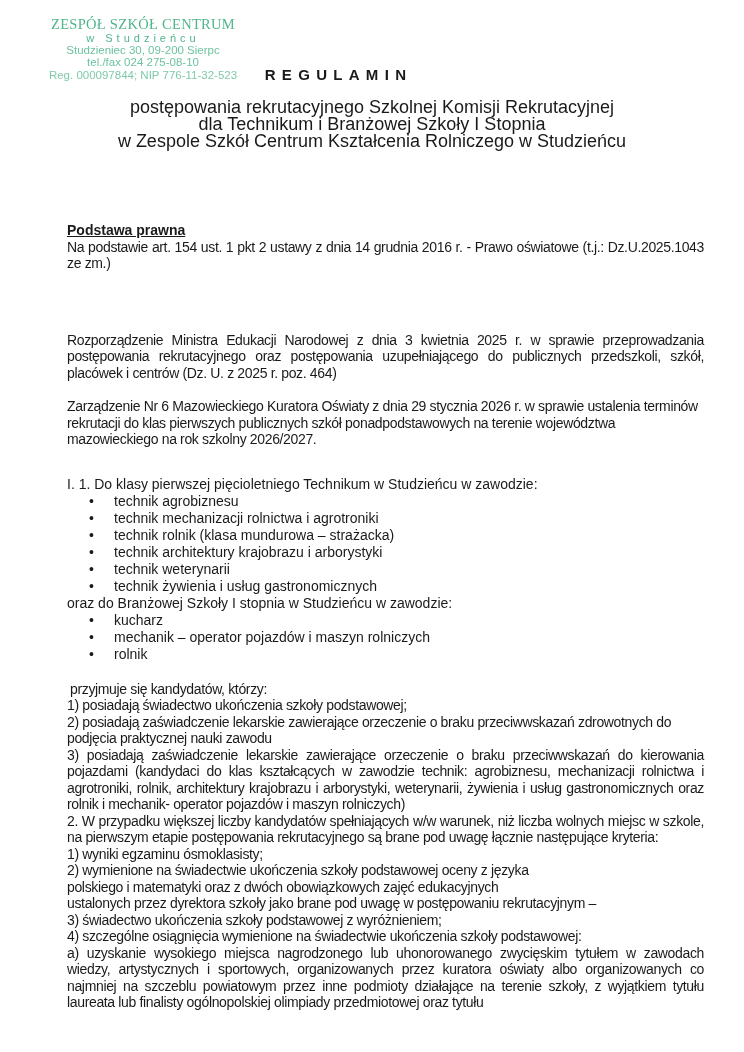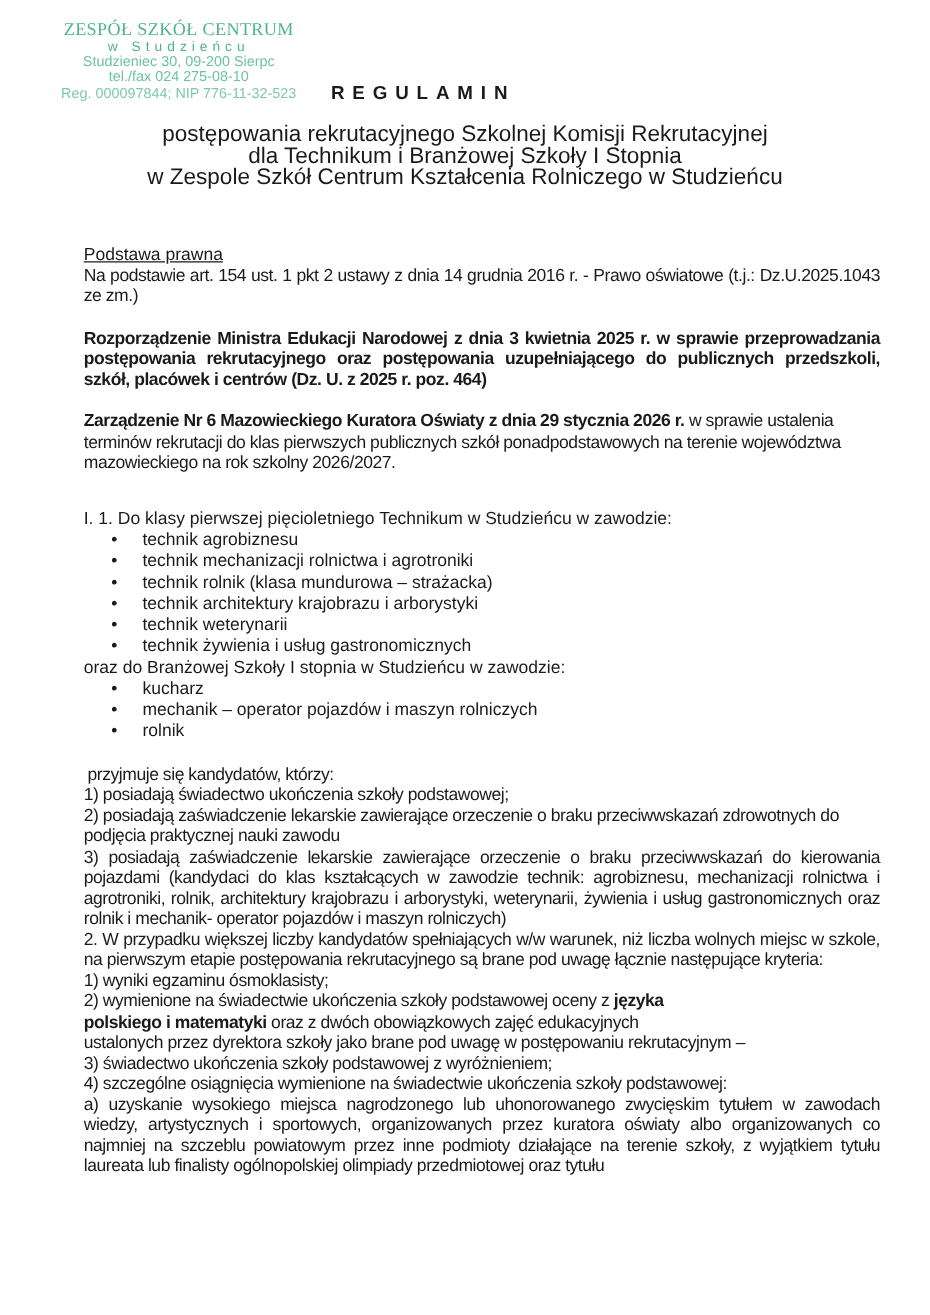--- a/index.html
+++ b/index.html
@@ -10,22 +10,22 @@
   .stamp .s1 { margin-bottom: 1px; }
   .stamp .s3 { font-family: Liberation Sans, sans-serif; font-size: 11px; letter-spacing: 4px; margin-top: 1px; }
   .stamp .s4, .stamp .s5, .stamp .s6 { font-size: 11.5px; color: #6cc39e; margin-top: 1px; }
   .stamp .s6 { color: #7fcaa9; }
   .title { position: absolute; left: 0; width: 607px; top: 66px; text-align: center;
            font-weight: bold; font-size: 15px; letter-spacing: 6.3px; padding-left: 70px; box-sizing: border-box; }
   .subtitle { position: absolute; left: 0; width: 744px; top: 99px; text-align: center; font-size: 18px; line-height: 17px; }
   .subtitle .u { font-weight: bold; text-decoration: underline; }
   .content { position: absolute; left: 67px; width: 637px; top: 195px; font-size: 14px; line-height: 16.5px; }
   .just { text-align: justify; text-align-last: auto; }
-  .heading-u { font-weight: normal; text-decoration: underline; }
-  .b { font-weight: bold; }
+  .heading-u { font-weight: bold; text-decoration: underline; margin-top: 27px; }
+  .b { font-weight: normal; margin-top: 43px; }
   p { margin: 0; }
   .gap { height: 17px; }
   .list { margin: 0; padding: 0; list-style: none; }
   .list li { position: relative; padding-left: 47px; line-height: 17px; }
   .list li .bullet { position: absolute; left: 22px; top: 0; }
   .narrowtext { letter-spacing: -0.35px; }
 </style>
 </head>
 <body>
 

